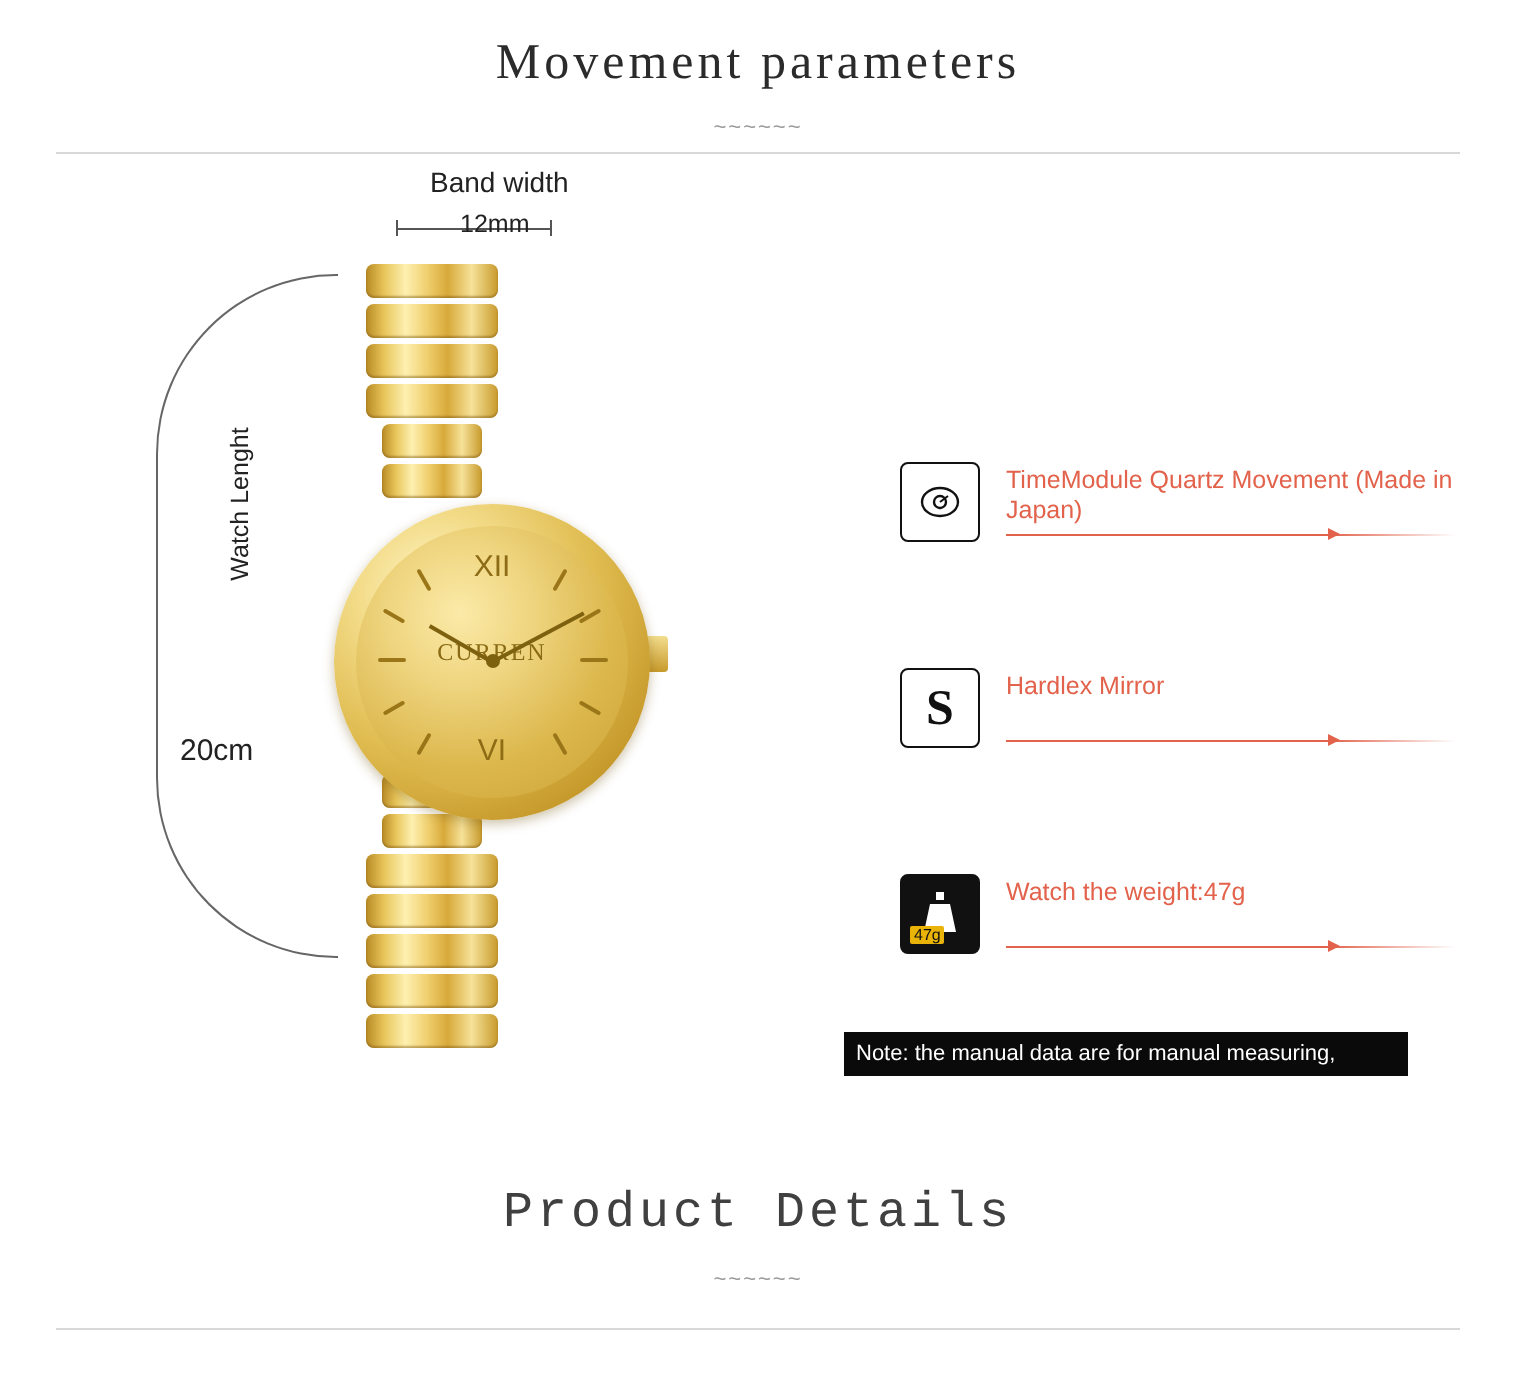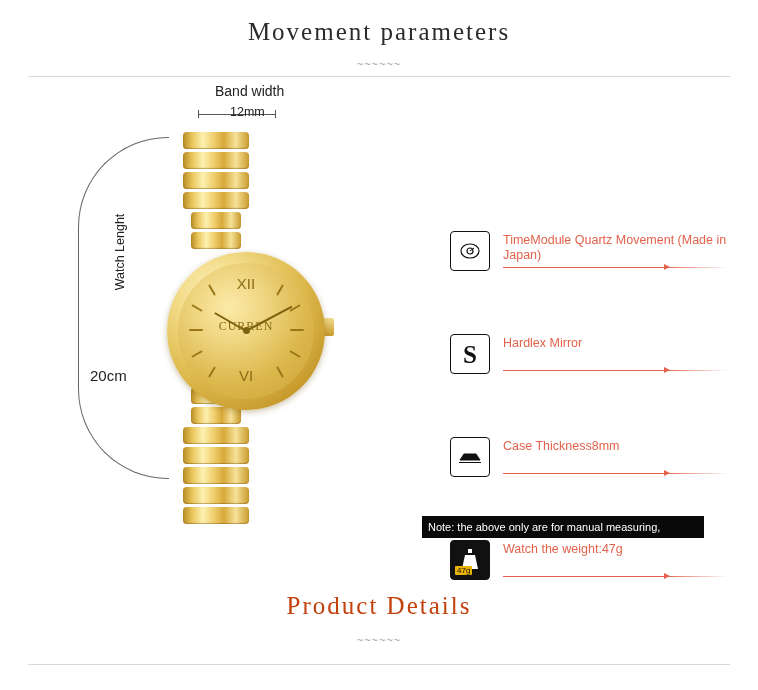--- a/index.html
+++ b/index.html
@@ -348,24 +348,24 @@
     padding: 4px 6px;
   }
 
   
   .footer-title {
     position: absolute;
     left: 0;
     top: 592px;
     width: 100%;
     text-align: center;
-    font-family: Liberation Serif, serif;
+    font-family: Liberation Mono, monospace;
     font-size: 25px;
     letter-spacing: 2px;
-    color: #c2410c;
+    color: #404040;
   }
   .footer-ornament {
     position: absolute;
     left: 0;
     top: 634px;
     width: 100%;
     text-align: center;
     color: #9a9a9a;
     font-size: 11px;
     letter-spacing: 1px;
@@ -456,44 +456,34 @@
 
     <div class="spec-row">
       <div class="spec-icon">
         <span class="spec-letter">S</span>
       </div>
       <div class="spec-text">Hardlex Mirror</div>
       <div class="spec-underline"></div>
     </div>
 
 
-    <div class="spec-row">
-      <div class="spec-icon">
-        <svg width="26" height="20" viewBox="0 0 26 20" aria-hidden="true">
-          <path d="M3 13 L7 7 L19 7 L23 13 Z" fill="#111" stroke="#111" stroke-width="1"></path>
-          <line x1="2" y1="15.5" x2="24" y2="15.5" stroke="#111" stroke-width="1"></line>
-        </svg>
-      </div>
-      <div class="spec-text">Case Thickness8mm</div>
-      <div class="spec-underline"></div>
-    </div>
 
     <div class="spec-row">
       <div class="spec-icon filled">
         <svg width="24" height="26" viewBox="0 0 24 26" aria-hidden="true">
           <rect x="10" y="2" width="4" height="4" fill="#fff"></rect>
           <path d="M4 22 L7 8 L17 8 L20 22 Z" fill="#fff"></path>
         </svg>
         <span class="weight-badge">47g</span>
       </div>
       <div class="spec-text">Watch the weight:47g</div>
       <div class="spec-underline"></div>
     </div>
   </div>
 </div>
 
 <div class="note">
-  <div>Note: the above only are for manual measuring,</div>
+  <div>Note: the manual data are for manual measuring,</div>
 </div>
 
 <div class="footer-title">Product Details</div>
 <div class="footer-ornament">~~~~~~</div>
 <div class="footer-rule"></div>
 
 </body></html>

